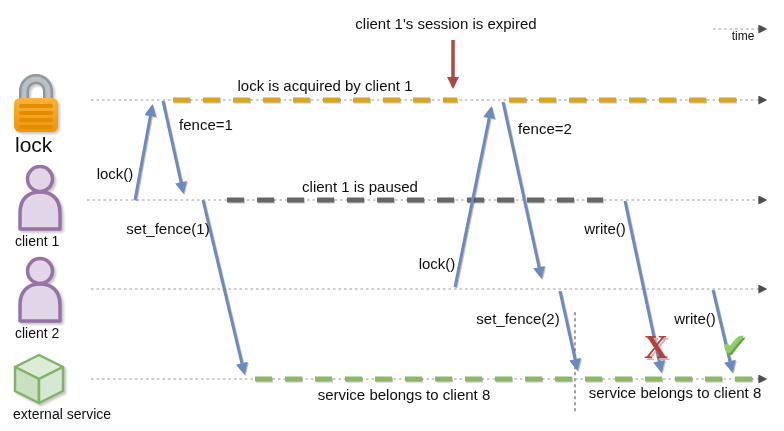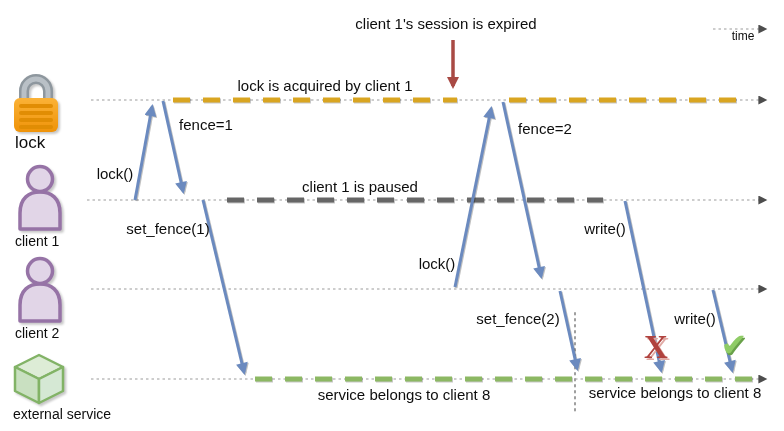--- a/index.html
+++ b/index.html
@@ -100,21 +100,21 @@
         </linearGradient>
       </defs>
     <path d="M12,32 V21 a12,12 0 0 1 24,0 V32" fill="none" stroke="#8e979e" stroke-width="10"></path>
     <path d="M12,32 V21 a12,12 0 0 1 24,0 V32" fill="none" stroke="#b9c0c6" stroke-width="5"></path>
     <rect x="2" y="28" width="44" height="34" rx="6" fill="url(#lg)"></rect>
     <rect x="7" y="34" width="34" height="4" rx="2" fill="#e18d04"></rect>
     <rect x="7" y="41" width="34" height="4" rx="2" fill="#e18d04"></rect>
     <rect x="7" y="48" width="34" height="4" rx="2" fill="#e18d04"></rect>
     <rect x="7" y="55" width="34" height="4" rx="2" fill="#e18d04"></rect>
   </svg>
-  <div class="actor-lbl" style="left:15px;top:133px;font-size:17px">lock</div>
+  <div class="actor-lbl" style="left:15px;top:133px;font-size:21px">lock</div>
 
   <svg class="icon" style="left:14px;top:164px" width="52" height="68" viewBox="0 0 52 68">
     <path d="M6,65 L6,49 C6,34 15,28 26,28 C37,28 46,34 46,49 L46,65 Z" fill="#e1d5e7" stroke="#9673a6" stroke-width="3.5" stroke-linejoin="round"></path>
     <circle cx="26" cy="15" r="12.5" fill="#e1d5e7" stroke="#9673a6" stroke-width="3.5"></circle>
   </svg>
   <div class="actor-lbl" style="left:15px;top:233px">client 1</div>
 
   <svg class="icon" style="left:14px;top:256px" width="52" height="68" viewBox="0 0 52 68">
     <path d="M6,65 L6,49 C6,34 15,28 26,28 C37,28 46,34 46,49 L46,65 Z" fill="#e1d5e7" stroke="#9673a6" stroke-width="3.5" stroke-linejoin="round"></path>
     <circle cx="26" cy="15" r="12.5" fill="#e1d5e7" stroke="#9673a6" stroke-width="3.5"></circle>

